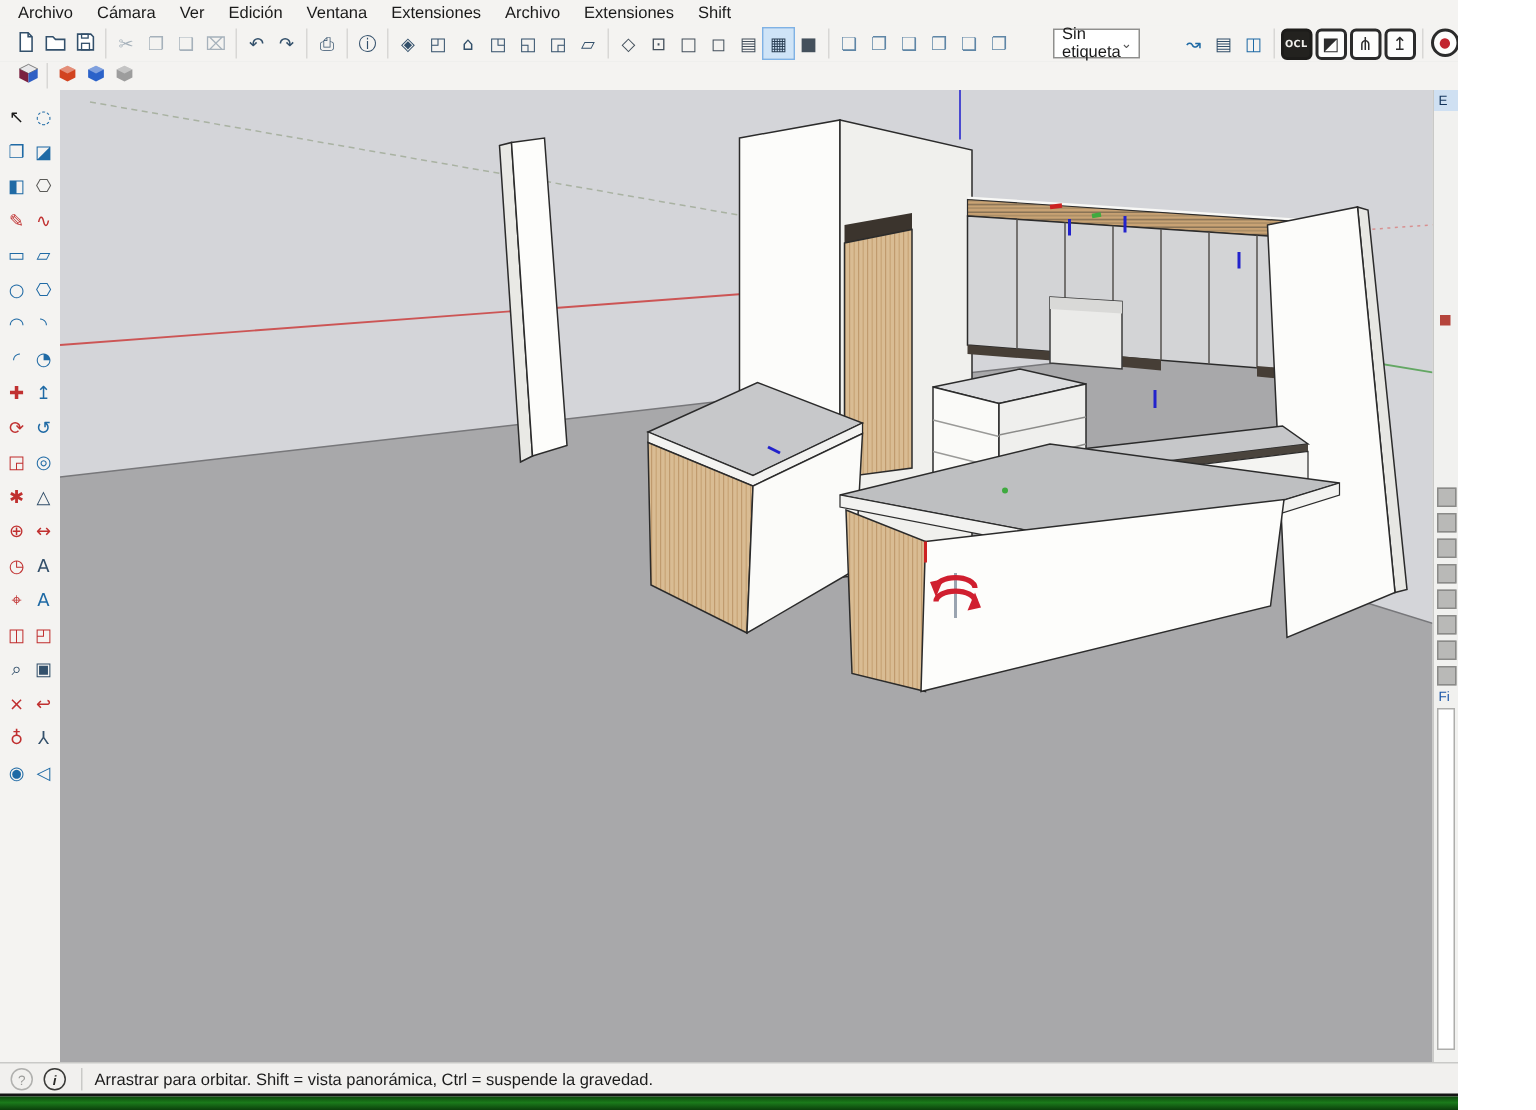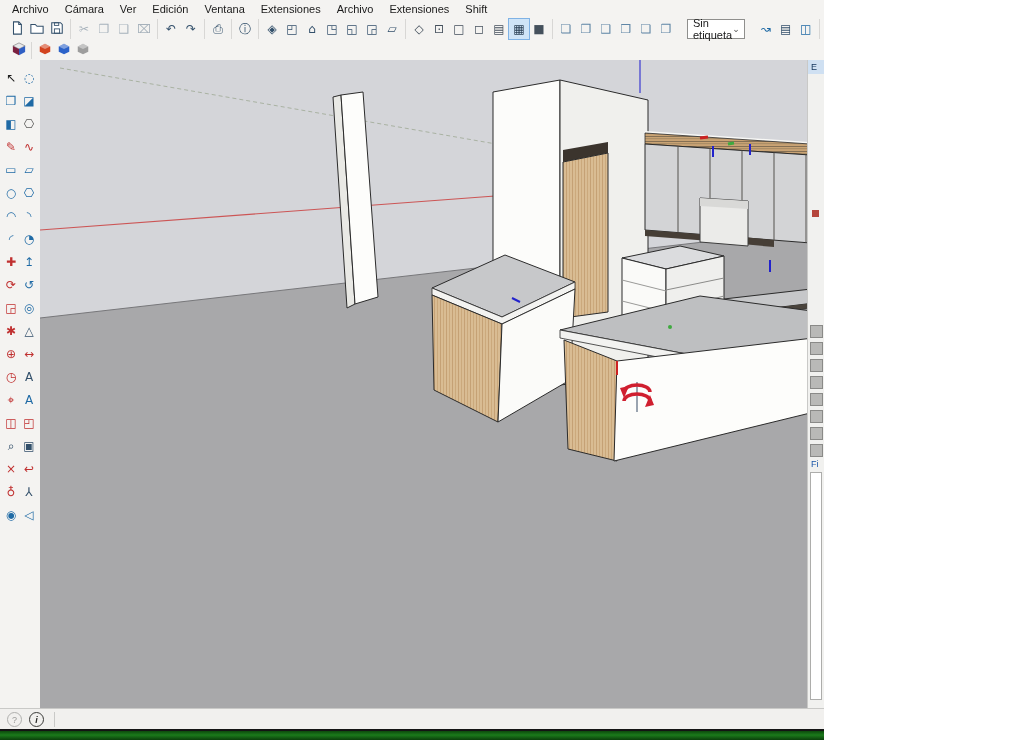--- a/index.html
+++ b/index.html
@@ -1,16 +1,16 @@
 <!DOCTYPE html>
 <html><head>
 <meta charset="utf-8">
 <style>
   html,body{margin:0;padding:0;}
-  .screen{position:relative;width:824px;height:740px;overflow:hidden;
+  .screen{position:relative;width:972px;height:740px;overflow:hidden;
     font-family:"Liberation Sans",sans-serif;background:#f3f2f0;-webkit-font-smoothing:antialiased;}
   
   .menubar{position:absolute;left:0;top:0;right:0;height:17px;display:flex;align-items:center;
     background:#f4f3f1;font-size:11px;color:#1a1a1a;padding-left:4px;}
   .menu-item{padding:0 8px;cursor:default;white-space:nowrap;}
   
   .toolbar1{position:absolute;left:0;top:17px;right:0;height:24px;background:#f4f3f1;
     display:flex;align-items:center;padding-left:4px;border-bottom:1px solid #e2e1df;}
   .tb-group{display:flex;align-items:center;padding:0 3px;border-right:1px solid #d8d7d5;height:20px;}
   .tb-group:last-child{border-right:none;}
@@ -19,21 +19,21 @@
     font-family:"DejaVu Sans",sans-serif;}
   .tbtn .ic{width:14px;height:14px;}
   .tbtn.disabled{opacity:.4;}
   .tbtn.active{background:#cfe4f7;outline:1px solid #7fb2e5;}
   .tbtn.boxed{border:2px solid #2b2b2b;border-radius:4px;background:#fdfdfc;width:21px;height:21px;margin:0 1px;}
   .tbtn.dark{border:2px solid #1d1c1a;border-radius:4px;background:#23221f;color:#efeeea;
     font-size:6.5px;font-weight:bold;letter-spacing:.2px;width:21px;height:21px;margin:0 1px;}
   .tbtn.round{border:2px solid #2b2b2b;border-radius:50%;background:#fdfdfc;width:19px;height:19px;
     color:#c2252f;font-size:9px;margin:0 2px;}
   .label-dropdown{height:18px;width:130px;background:#fff;border:1px solid #8f8f8d;display:flex;
-    align-items:center;font-size:11px;color:#1a1a1a;padding-left:5px;margin:0 8px;}
+    align-items:center;font-size:11px;color:#1a1a1a;padding-left:5px;margin:0 23px;}
   .label-dropdown .chev{margin-left:auto;padding-right:4px;color:#555;font-size:9px;}
   
   .toolbar2{position:absolute;left:0;top:41px;right:0;height:19px;background:#f4f3f1;
     display:flex;align-items:center;padding-left:6px;border-bottom:1px solid #d4d3d1;}
   .toolbar2 .tb-group{height:17px;}
   .toolbar2 .tbtn{width:19px;height:17px;}
   .toolbar2 .ic{width:14px;height:14px;}
   
   .palette{position:absolute;left:0;top:60px;width:40px;height:648px;background:#f4f3f1;
     border-right:1px solid #cfcfcd;display:grid;grid-template-columns:18px 18px;justify-content:center;
@@ -693,17 +693,18 @@
     <div style="display:flex;align-items:center;">
 
     <span class="sb-icon sb-geo">
           <span>?</span>
         </span>
         <span class="sb-icon sb-info">
           <span>i</span>
         </span>
       </div>
     <span class="sb-sep"></span>
+    <span>Arrastrar para orbitar. Shift = vista panorámica, Ctrl = suspende la gravedad.</span>
   </div>
 
   <div class="black-strip"></div>
   <div class="green-bar"></div>
 </div>
 
 </body></html>

